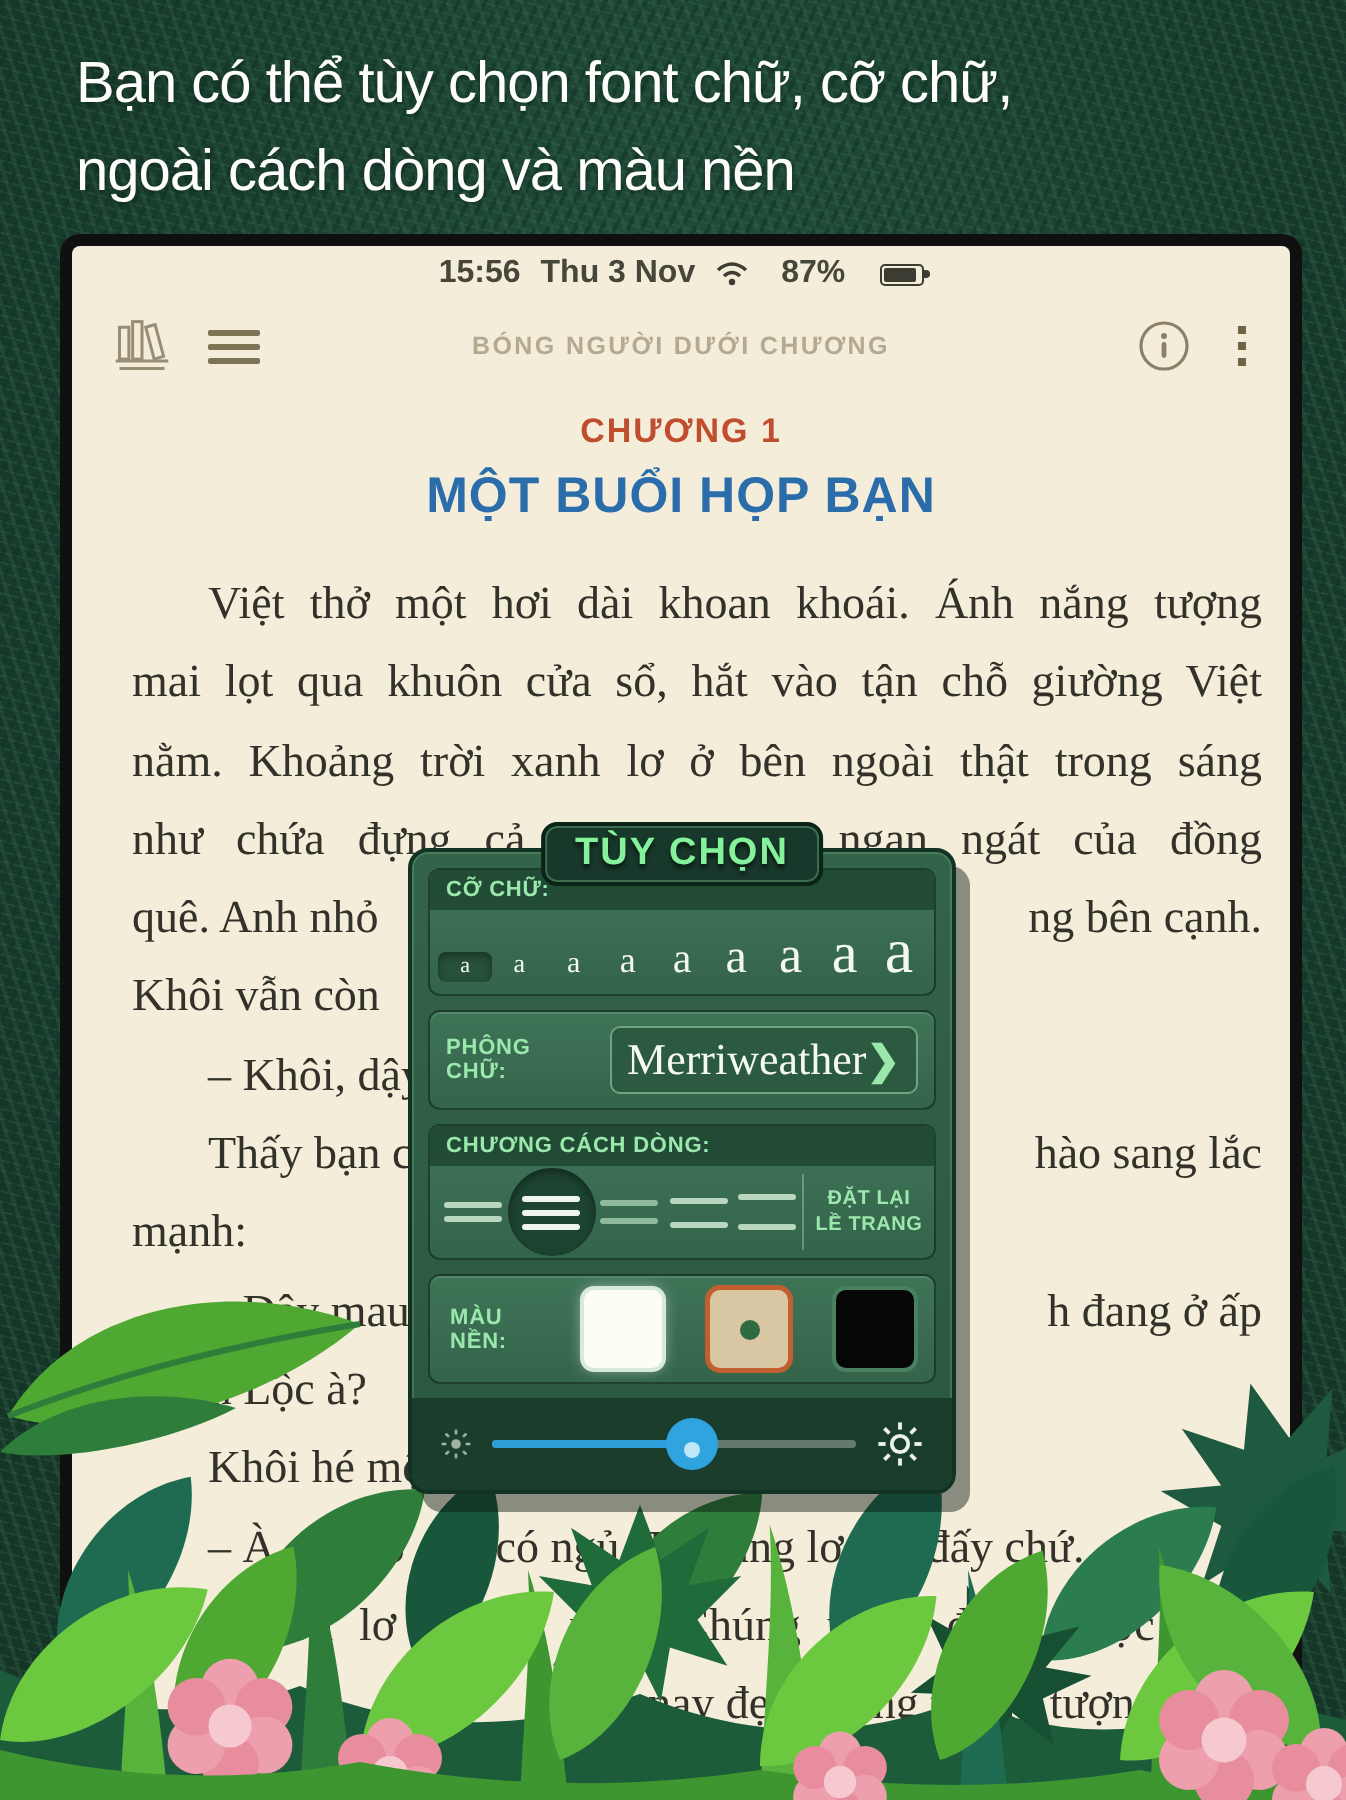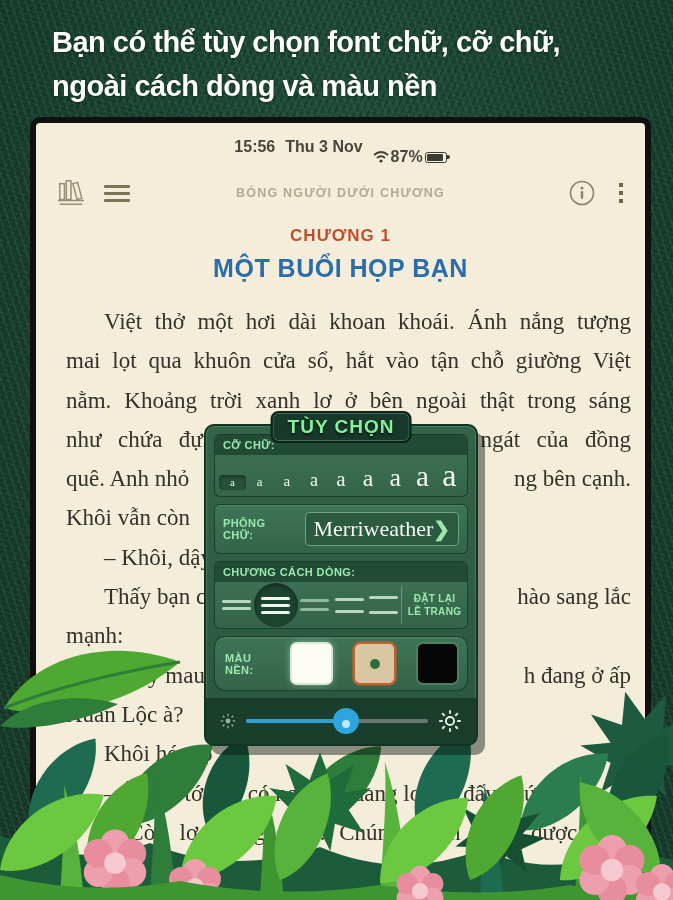--- a/index.html
+++ b/index.html
@@ -9,33 +9,33 @@
   .page { position:relative; width:673px; height:900px; overflow:hidden;
     background-color:#1b3f2e;
     background-image:
       repeating-linear-gradient(72deg, rgba(52,104,70,.30) 0 2px, transparent 2px 7px),
       repeating-linear-gradient(-64deg, rgba(18,52,36,.55) 0 2px, transparent 2px 6px),
       repeating-linear-gradient(14deg, rgba(70,128,88,.20) 0 1px, transparent 1px 5px),
       radial-gradient(ellipse at 50% 30%, #235040 0%, #16362a 80%);
   }
 
   
-  .caption { position:absolute; left:52px; top:20px; z-index:2; color:#fdfefc;
-    font-weight:700; font-size:29px; line-height:44px; letter-spacing:-.5px;
+  .caption { position:absolute; left:38px; top:20px; z-index:2; color:#fdfefc;
+    font-weight:400; font-size:29px; line-height:44px; letter-spacing:-.5px;
     text-shadow:0 1px 3px rgba(0,0,0,.35); }
 
   
   .tablet { position:absolute; left:30px; top:117px; width:621px; height:783px;
     background:#f3edda; border:6px solid #101010; border-bottom:none;
     border-radius:10px 10px 0 0; z-index:1; }
 
   .statusbar { display:flex; justify-content:center; align-items:center;
     padding:5px 12px 2px 12px; font-size:16px; font-weight:700; color:#46463a; }
   .sb-left span { margin-right:10px; }
-  .sb-right { display:flex; align-items:center; gap:2px;margin-top:20px; }
+  .sb-right { display:flex; align-items:center; gap:17px; }
   .battery { position:relative; width:22px; height:11px; border:1.5px solid #3c3c32; border-radius:2.5px; }
   .battery::before { content:""; position:absolute; left:1px; top:1px; bottom:1px; width:84%; background:#3c3c32; border-radius:1px; }
   .battery::after { content:""; position:absolute; right:-4px; top:2.5px; width:2.5px; height:4px; background:#3c3c32; border-radius:0 2px 2px 0; }
 
   .appheader { position:relative; display:flex; align-items:center; padding:10px 20px 8px 20px; height:48px; }
   .logo { width:30px; height:30px; margin-right:18px; }
   .hamburger { width:26px; display:flex; flex-direction:column; gap:4px; cursor:pointer; }
   .hamburger i { display:block; height:3px; background:#7d7458; border-radius:1px; }
   .book-title { position:absolute; left:0; right:0; text-align:center; color:#b3aa8f;
     font-size:12.5px; font-weight:700; letter-spacing:1.2px; pointer-events:none; }
@@ -98,21 +98,21 @@
   .g4 i + i{margin-top:4px}.g6 i + i{margin-top:6px}.g9 i + i{margin-top:9px}.g12 i + i{margin-top:12px}
   .bars.dim i { background:#8fb89c; }
   .sp-btn.sel { background:transparent; }
   .sel-circle { width:44px; height:44px; border-radius:50%; background:#1d4431;
     display:flex; align-items:center; justify-content:center; box-shadow:inset 0 2px 5px rgba(0,0,0,.4); }
   .sel-circle .bars i { background:#eef6ee; }
   .resetbtn { width:66px; border:none; border-left:1px solid rgba(190,240,200,.35);
     background:transparent; color:#9be8ad; font-size:10px; font-weight:800;
     letter-spacing:.3px; line-height:13px; cursor:pointer; }
 
-  .bgrow { display:flex; align-items:center; padding:7px 10px; gap:10px;border-radius:11px; }
+  .bgrow { display:flex; align-items:center; padding:7px 10px; gap:10px; }
   .swatches { display:flex; gap:24px; margin-left:14px; }
   .swatch { width:39px; height:39px; border-radius:5px; cursor:pointer; border:none; position:relative; }
   .sw-white { background:#fdfdf6; box-shadow:0 0 0 2px #d6ead8, 0 0 8px rgba(255,255,250,.65); }
   .sw-sepia { background:#d9c7a4; box-shadow:0 0 0 2.5px #c35f2e; }
   .sw-sepia::after { content:""; position:absolute; left:50%; top:50%; width:10px; height:10px;
     margin:-5px 0 0 -5px; border-radius:50%; background:#2e6b41; }
   .sw-black { background:#060606; box-shadow:0 0 0 2px #49805f; }
 
   .brightness { margin:0 -8px -8px -8px; padding:10px 14px; background:#1b3d2c;
     border-radius:0 0 8px 8px; display:flex; align-items:center; gap:10px; }

